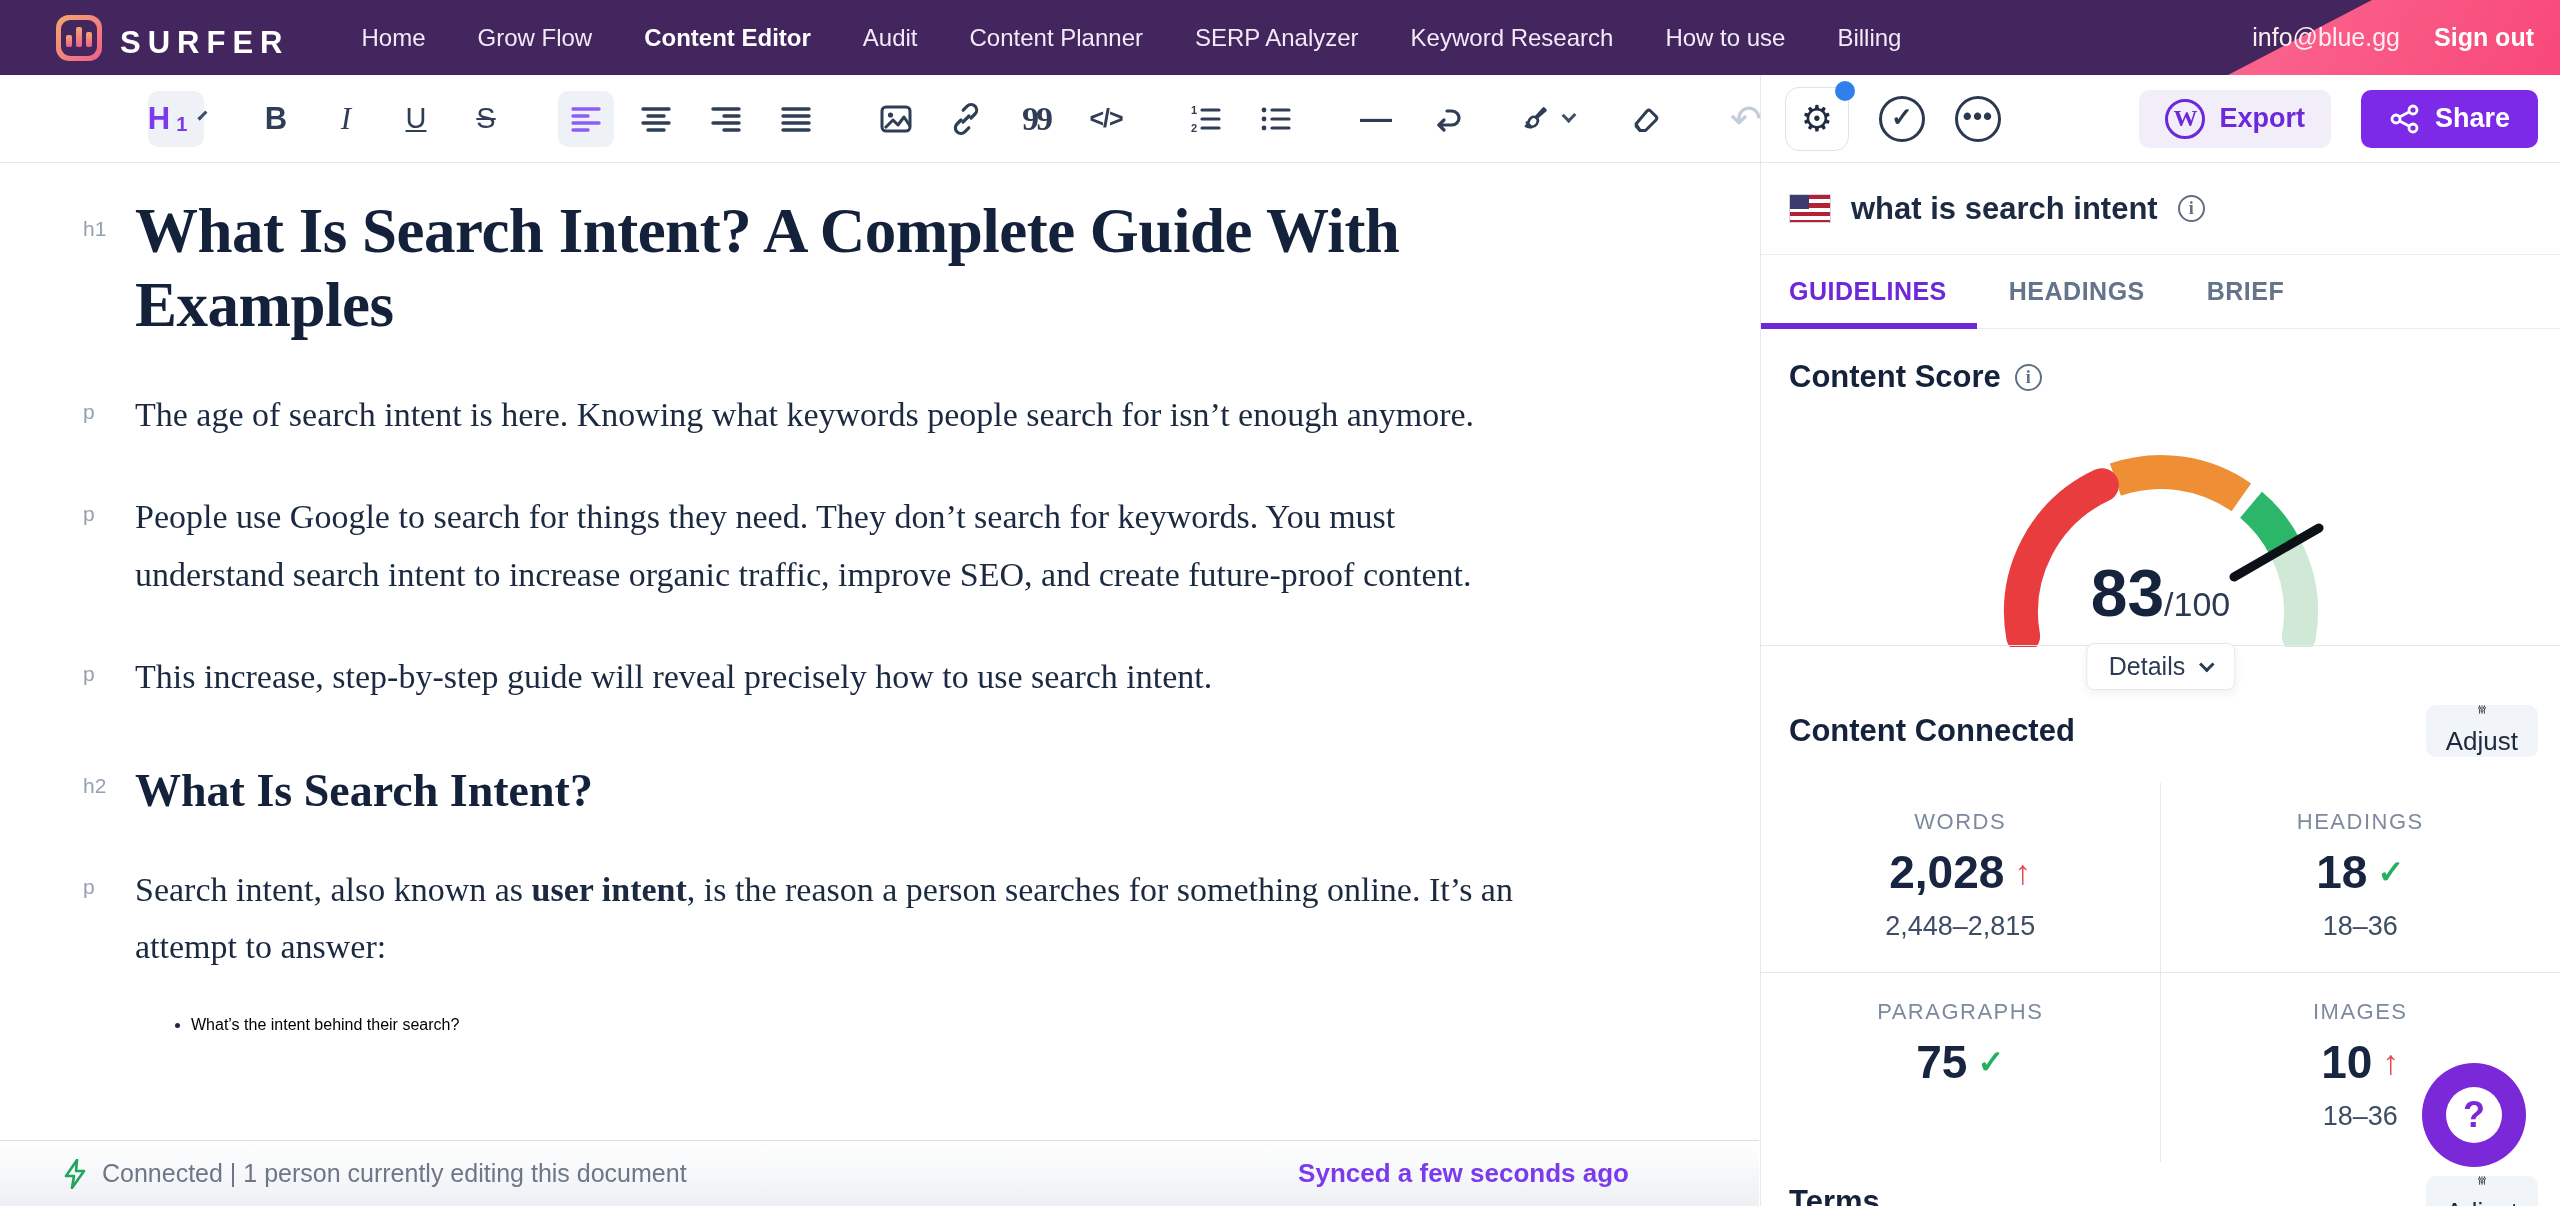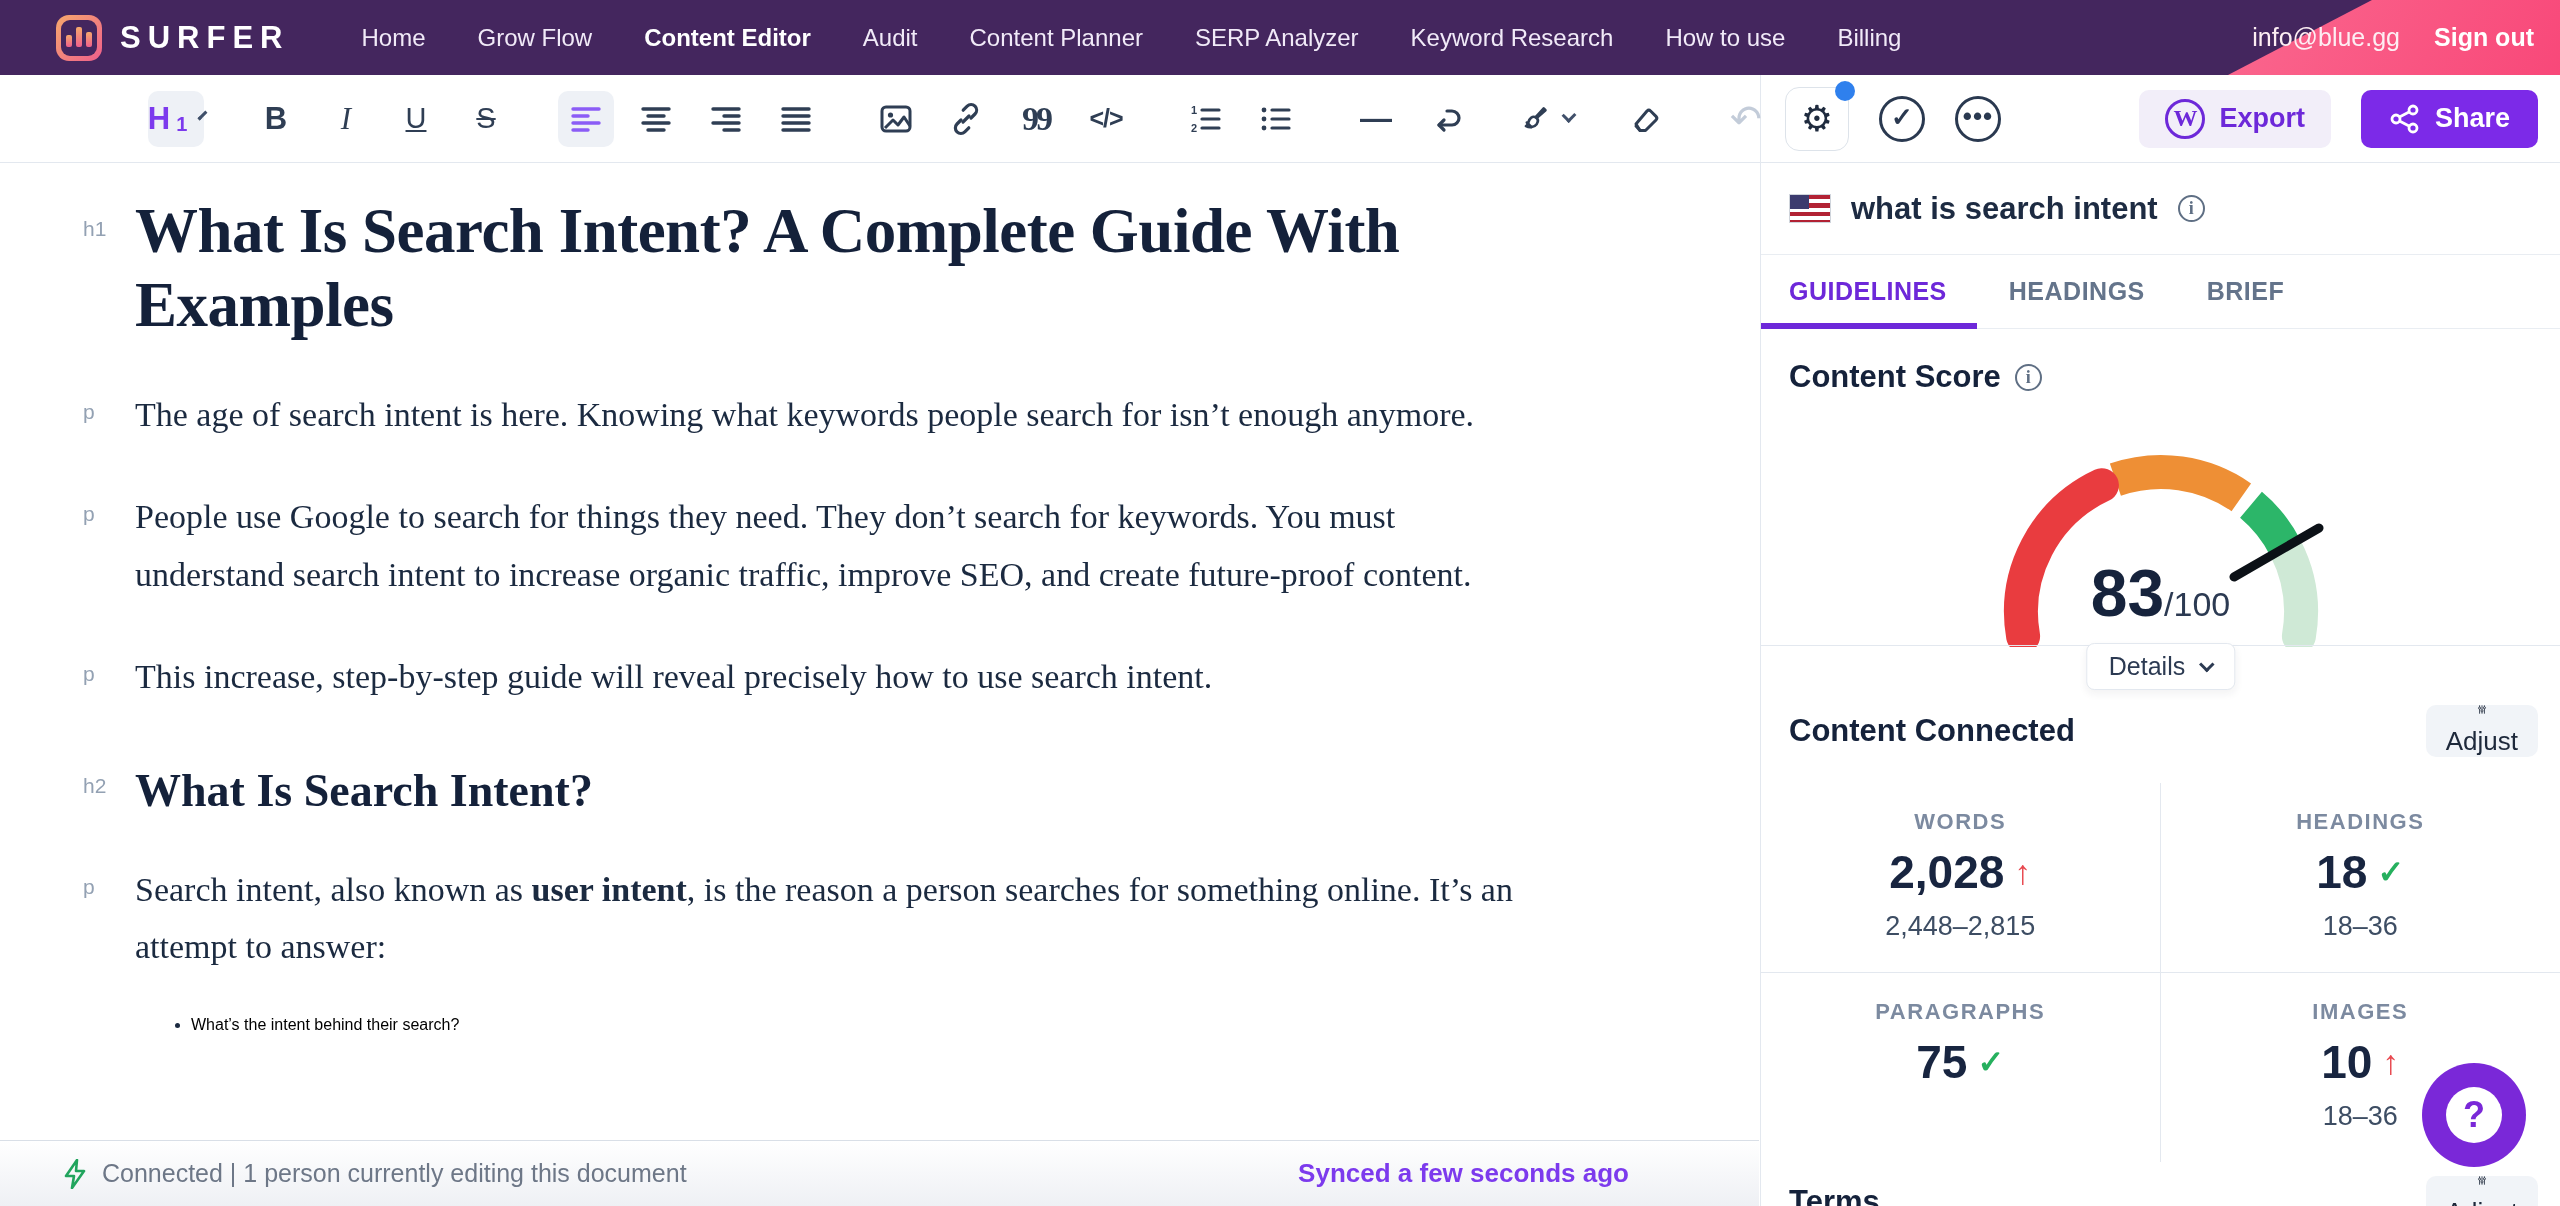--- a/index.html
+++ b/index.html
@@ -6,21 +6,21 @@
   html,body { width:2560px; height:1206px; overflow:hidden; background:#fff;
               font-family:"Liberation Sans", sans-serif; }
   .app { width:2560px; height:1206px; display:flex; flex-direction:column; position:relative; }
 
   
   .topnav { height:75px; background:#44265e; display:flex; align-items:center;
             position:relative; flex:0 0 75px; color:#fff; }
   .nav-wedge { position:absolute; right:0; top:0; width:400px; height:75px;
                background:linear-gradient(120deg,#fb6d92 0%,#f84879 100%);
                clip-path:polygon(53% 0, 100% 0, 100% 100%, 17% 100%); }
-  .brand { display:flex; align-items:center; gap:18px; margin-left:56px; z-index:2; }
+  .brand { display:flex; align-items:flex-end; gap:18px; margin-left:56px; z-index:2; }
   .brand-icon { width:46px; height:46px; border-radius:13px;
                 background:linear-gradient(135deg,#f6a96c,#ef5f8c); position:relative; }
   .brand-icon-inner { position:absolute; inset:5px; border-radius:9px; background:#44265e;
                       display:flex; align-items:flex-end; justify-content:center; gap:4px; padding-bottom:9px; }
   .brand-icon-inner i { display:block; width:6px; border-radius:2px;
                         background:linear-gradient(180deg,#f6a96c,#ef5f8c); }
   .bar1{height:12px;} .bar2{height:20px;} .bar3{height:15px;}
   .brand-name { font-size:31px; font-weight:700; letter-spacing:7px; color:#fff; }
   .nav-items { display:flex; align-items:center; gap:52px; margin-left:72px; z-index:2; }
   .nav-item { font-size:24px; font-weight:500; color:#f1eaf8; cursor:pointer; white-space:nowrap; }
@@ -142,21 +142,21 @@
 
   .structure-section { padding-top:14px; }
   .structure-head { display:flex; align-items:center; padding:0 22px 0 28px; }
   .adjust-btn { margin-left:auto; height:52px; border:none; border-radius:10px; background:#f1f4f8;
                 display:flex; align-items:center; gap:12px; padding:0 20px; cursor:pointer;
                 font-size:26px; font-weight:500; color:#1e293b; font-family:"Liberation Sans",sans-serif;flex-direction:column; }
   .metrics-grid { display:grid; grid-template-columns:1fr 1fr; margin-top:26px; }
   .metric { padding:26px 0 30px; text-align:center; }
   .metric.br { border-right:1px solid #e3e8ef; }
   .metric.bb { border-bottom:1px solid #e3e8ef; }
-  .metric-label { font-size:22px; font-weight:700; letter-spacing:1.5px; color:#7c8aa0; }
+  .metric-label { font-size:22px; font-weight:400; letter-spacing:1.5px; color:#7c8aa0; }
   .metric-value { margin-top:10px; font-size:46px; font-weight:800; color:#182540;
                   display:flex; align-items:center; justify-content:center; gap:10px; }
   .ind-up { color:#e8484f; font-size:34px; font-weight:700; }
   .ind-check { color:#26b05e; font-size:32px; font-weight:700; }
   .metric-range { margin-top:12px; font-size:27px; color:#3d4d63; }
 
   .terms-section { padding-top:8px; }
   .terms-head { display:flex; align-items:center; padding:0 22px 0 28px; height:64px; }
 
   .help-fab { position:absolute; right:34px; bottom:39px; width:104px; height:104px; border-radius:50%;

